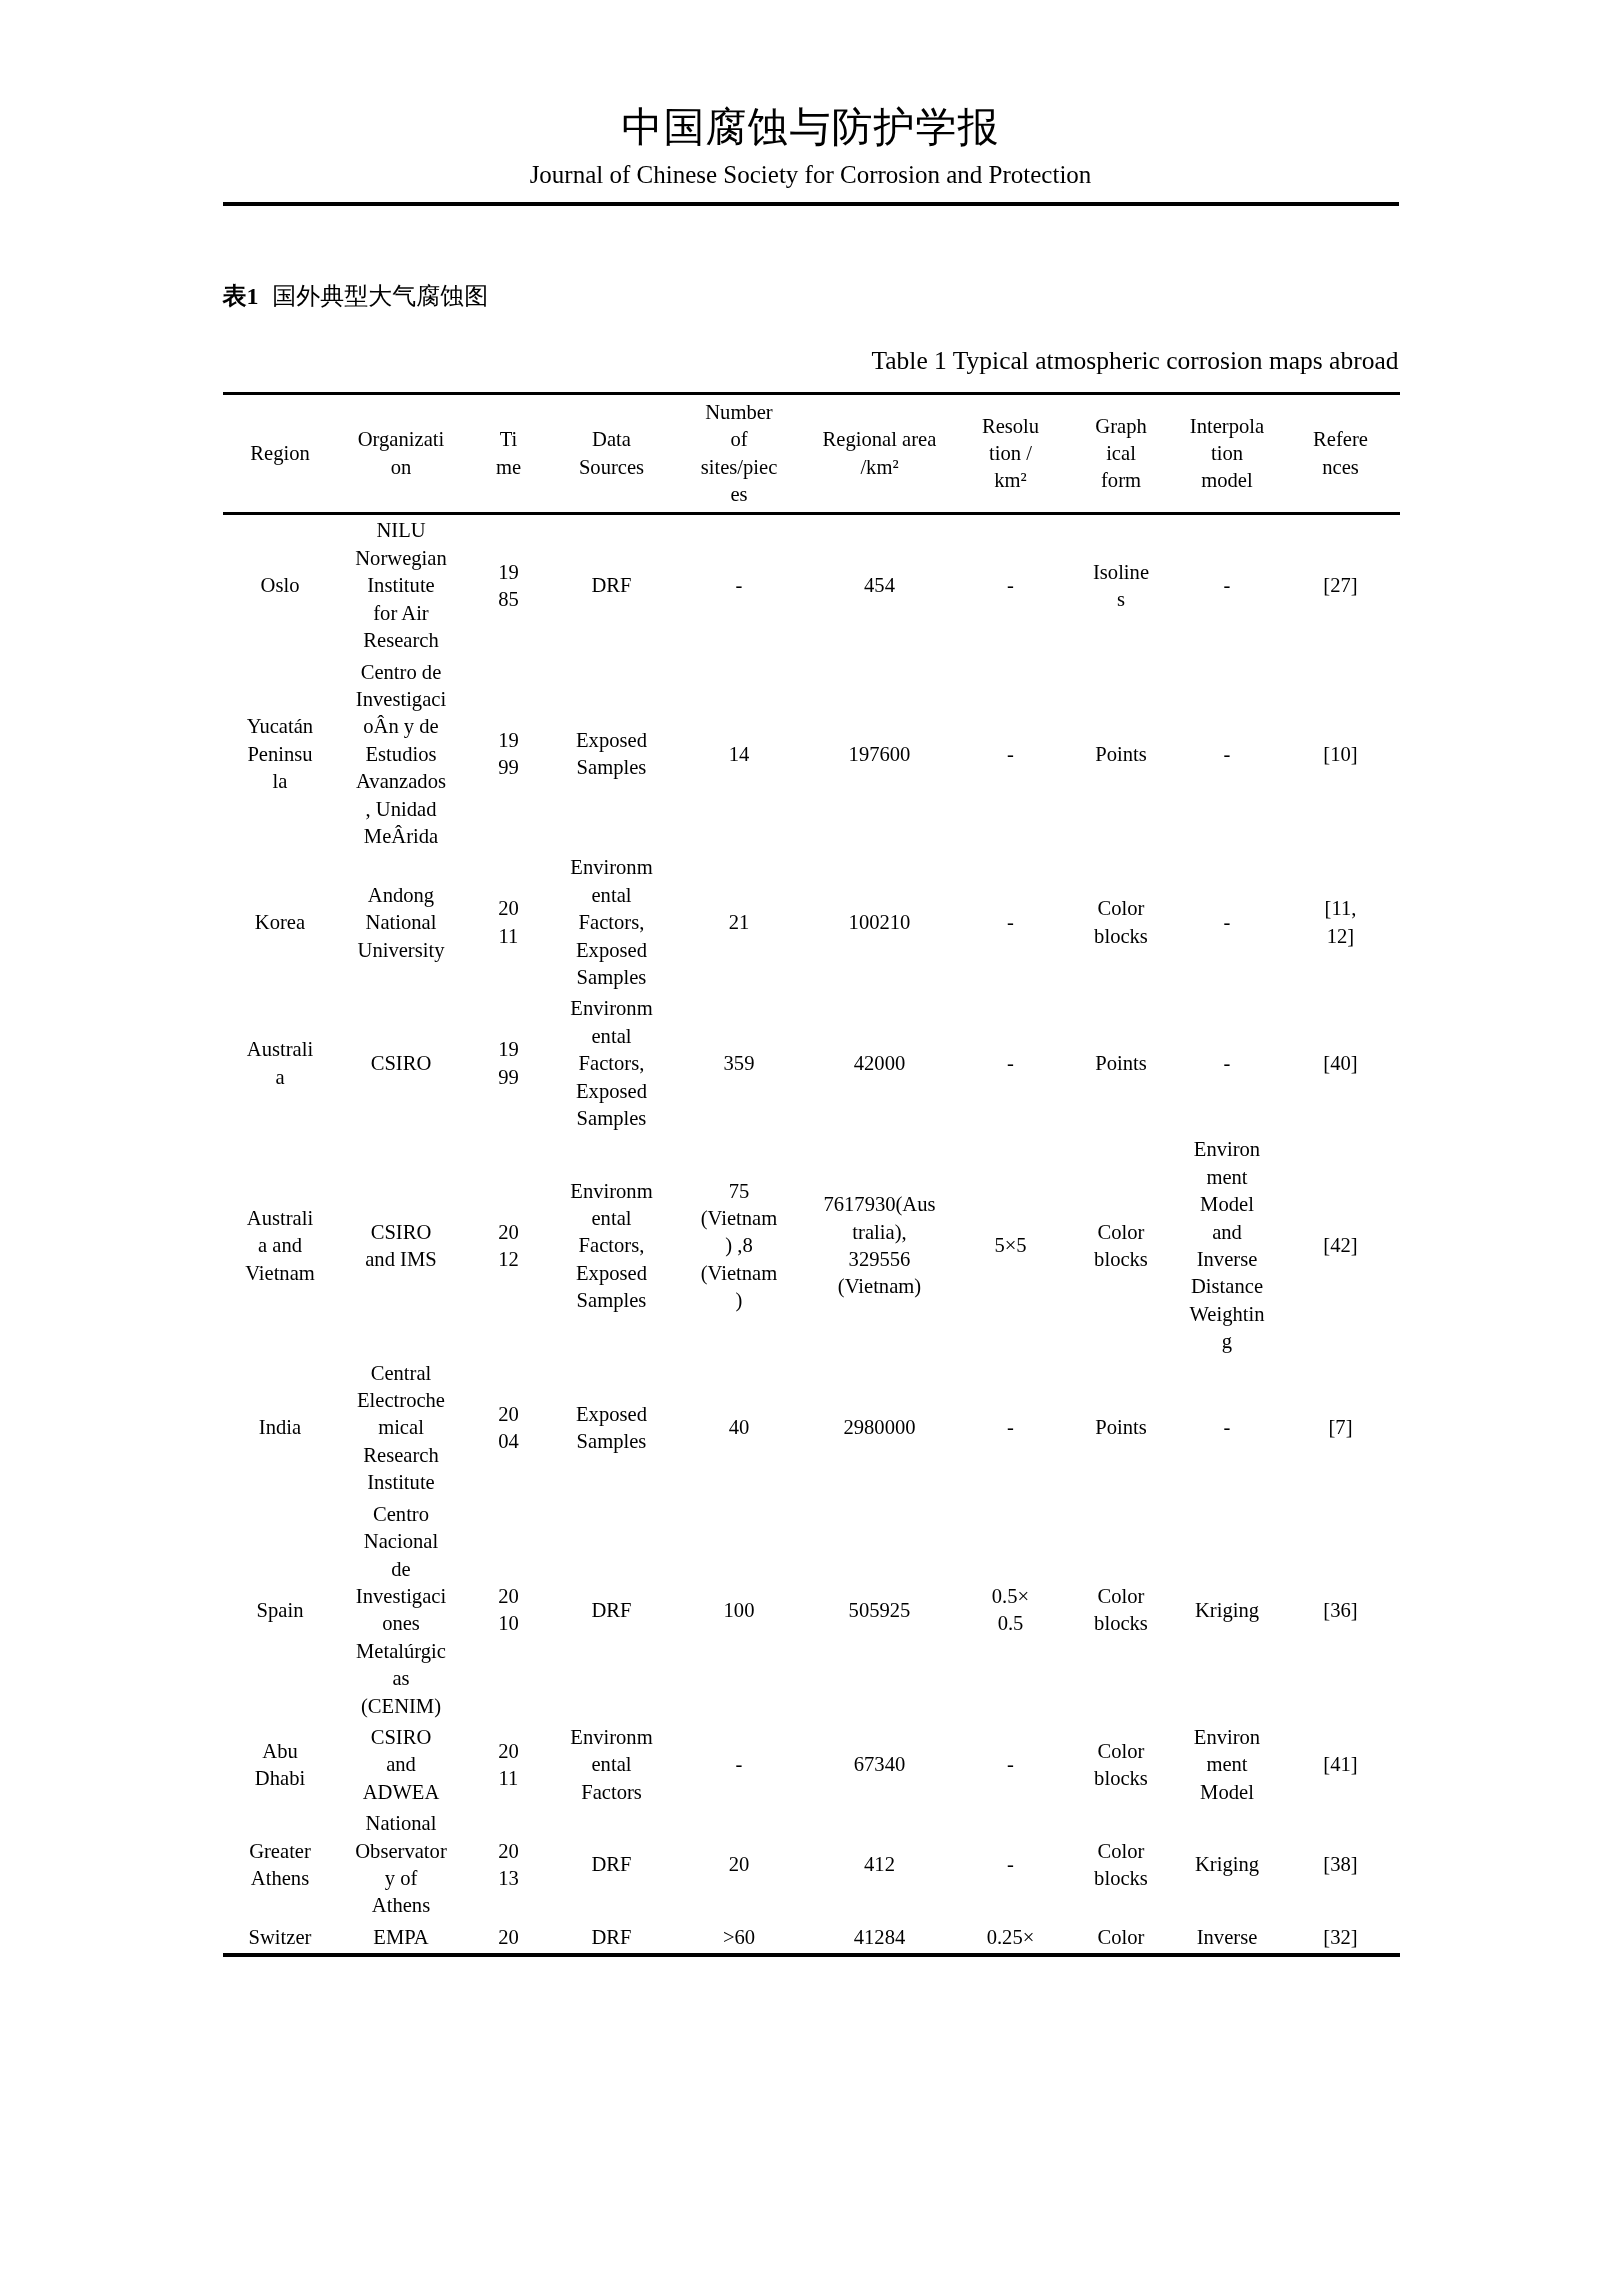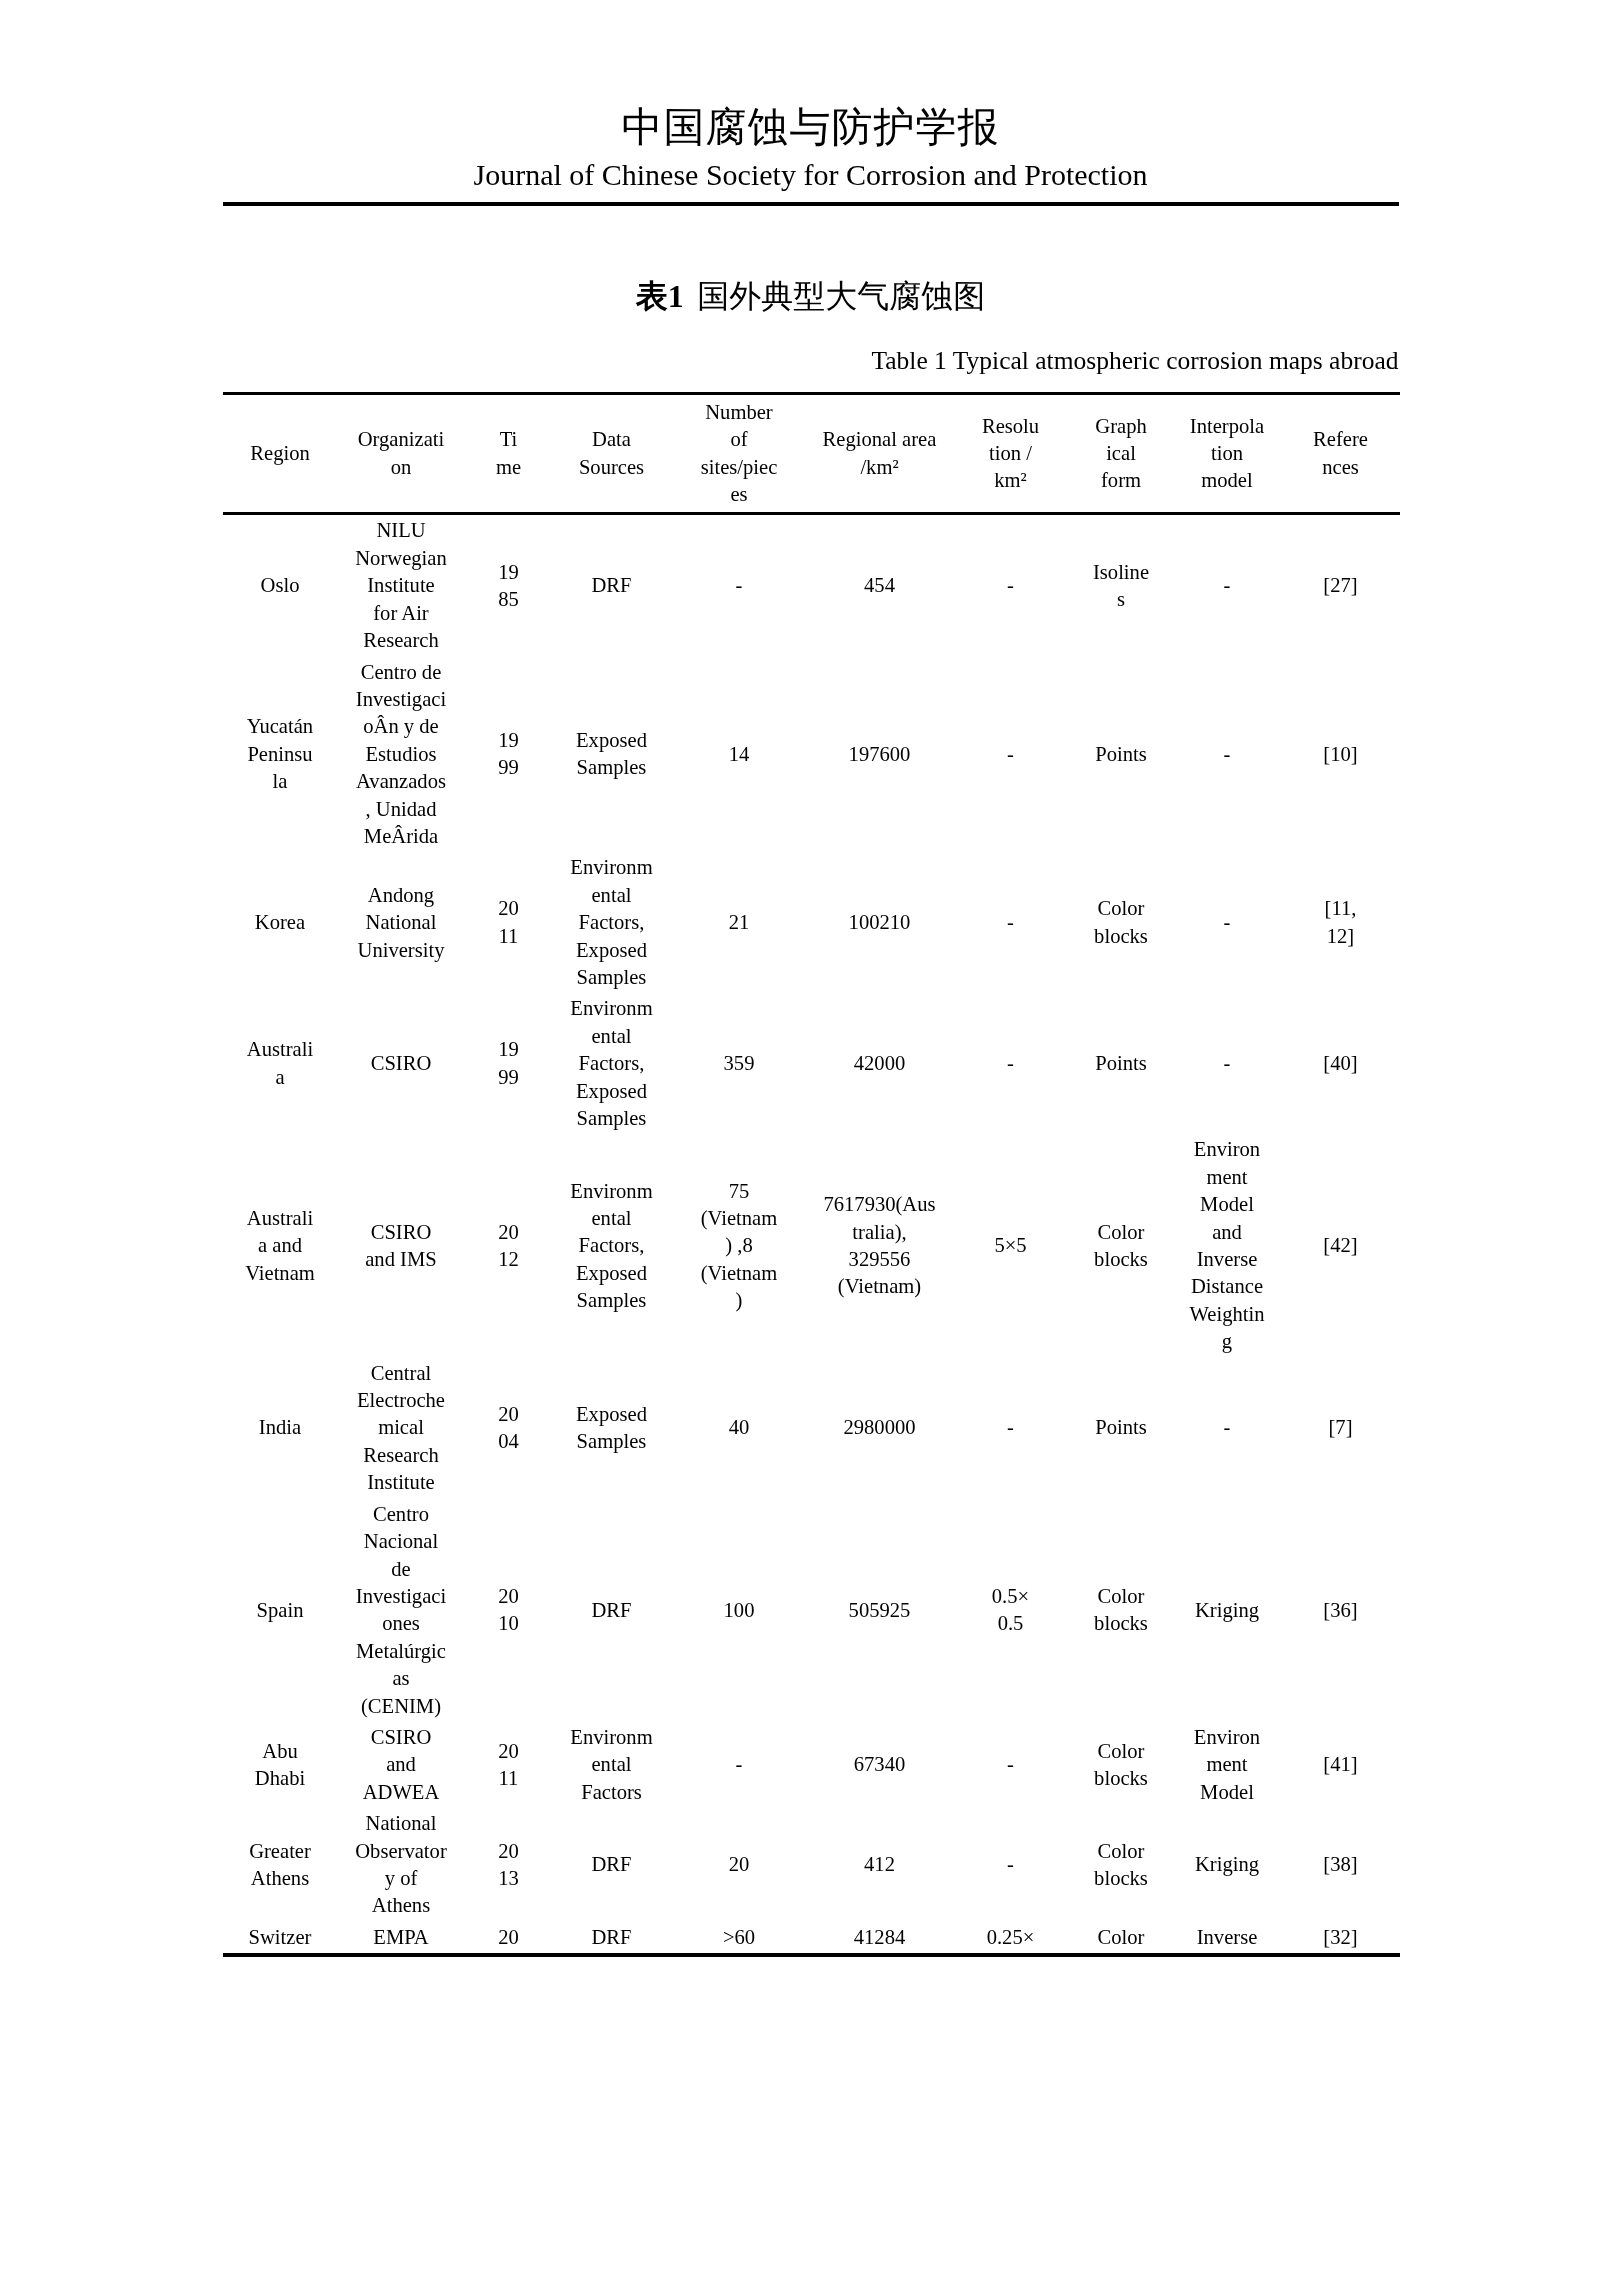--- a/index.html
+++ b/index.html
@@ -5,24 +5,24 @@
   html, body { margin: 0; padding: 0; }
   body {
     width: 1621px; height: 2293px;
     background: #ffffff;
     color: #000000;
     font-family: "Liberation Serif", "DejaVu Serif", serif;
   }
   .content { width: 1176px; margin: 0 auto; padding-top: 104px; }
 
   .title-zh { text-align: center; font-size: 41px; line-height: 47px; letter-spacing: 1px; }
-  .title-en { text-align: center; font-size: 30px; line-height: 31px; margin-top: 7.8px; }
+  .title-en { text-align: center; font-size: 25px; line-height: 31px; margin-top: 7.8px; }
   .masthead-rule { height: 3.9px; background: #000; margin-top: 12.7px; }
 
-  .caption-zh { text-align: center; font-size: 32px; line-height: 35px; margin-top: 73px; }
+  .caption-zh { text-align: left; font-size: 24px; line-height: 35px; margin-top: 73px; }
   .caption-zh .cap-label { font-weight: bold; margin-right: 13.7px; }
   .caption-en { text-align: right; font-size: 25.5px; line-height: 30px; margin-top: 32px; }
 
   table.paper {
     table-layout: fixed;
     border-collapse: collapse;
     width: 1176px;
     margin-top: 15.7px;
     border-top: 3.9px solid #000;
     border-bottom: 4.9px solid #000;

